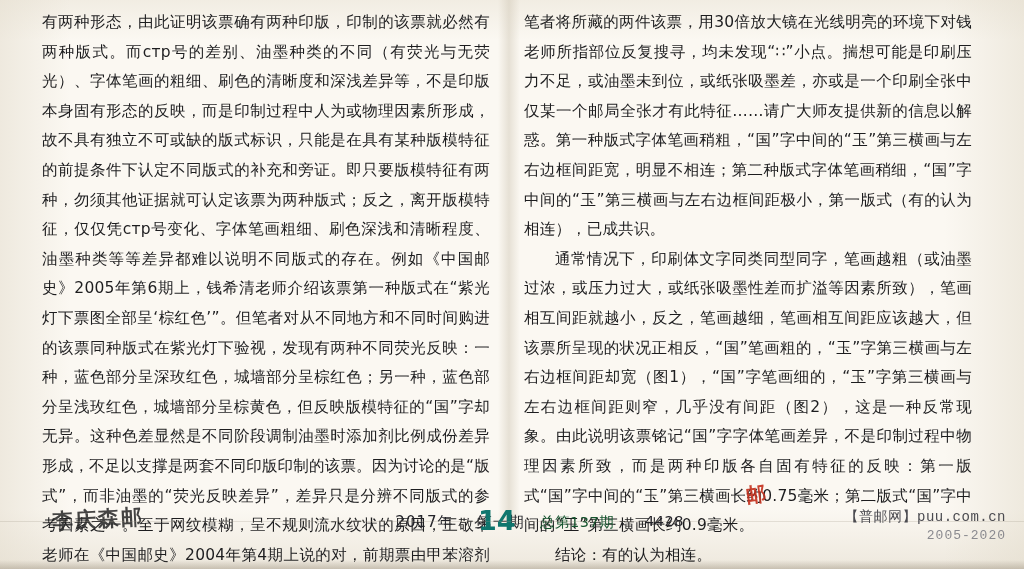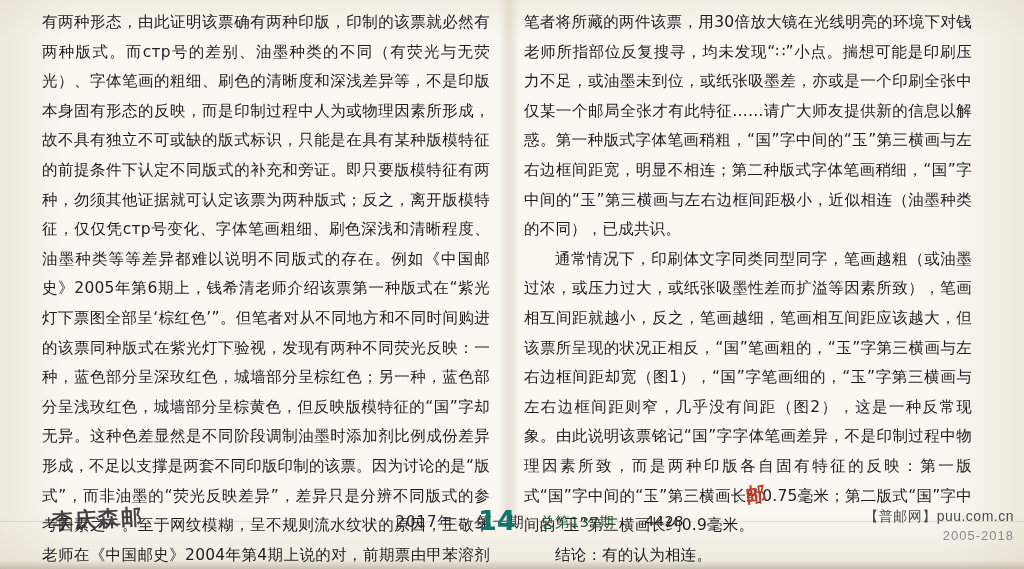--- a/index.html
+++ b/index.html
@@ -142,25 +142,25 @@
     color: #c4301d;
     font-family: "DejaVu Serif", serif;
     font-size: 20px;
     font-weight: bold;
     transform: rotate(-8deg);
     opacity: 0.9;
   }
   
   #watermark {
     position: absolute;
-    right: 10px;
+    right: 18px;
     bottom: 26px;
     text-align: right;
     color: #6c6c72;
-    font-family: Liberation Sans, sans-serif;
+    font-family: Liberation Mono, monospace;
   }
   #watermark .wm-line1 {
     font-size: 14px;
     letter-spacing: 0.5px;
     color: #4b4b50;
   }
   #watermark .wm-line2 {
     font-size: 13px;
     letter-spacing: 1px;
     color: #8a8a8f;
@@ -183,21 +183,21 @@
 <div id="page">
 
   <div id="paper-tint"></div>
   <div id="gutter"></div>
 
   <div class="col" id="col-left">
     <p class="para">有两种形态，由此证明该票确有两种印版，印制的该票就必然有两种版式。而стр号的差别、油墨种类的不同（有荧光与无荧光）、字体笔画的粗细、刷色的清晰度和深浅差异等，不是印版本身固有形态的反映，而是印制过程中人为或物理因素所形成，故不具有独立不可或缺的版式标识，只能是在具有某种版模特征的前提条件下认定不同版式的补充和旁证。即只要版模特征有两种，勿须其他证据就可认定该票为两种版式；反之，离开版模特征，仅仅凭стр号变化、字体笔画粗细、刷色深浅和清晰程度、油墨种类等等差异都难以说明不同版式的存在。例如《中国邮史》2005年第6期上，钱希清老师介绍该票第一种版式在“紫光灯下票图全部呈‘棕红色’”。但笔者对从不同地方和不同时间购进的该票同种版式在紫光灯下验视，发现有两种不同荧光反映：一种，蓝色部分呈深玫红色，城墙部分呈棕红色；另一种，蓝色部分呈浅玫红色，城墙部分呈棕黄色，但反映版模特征的“国”字却无异。这种色差显然是不同阶段调制油墨时添加剂比例成份差异形成，不足以支撑是两套不同印版印制的该票。因为讨论的是“版式”，而非油墨的“荧光反映差异”，差异只是分辨不同版式的参考因素之一。至于网纹模糊，呈不规则流水纹状的原因，王敬华老师在《中国邮史》2004年第4期上说的对，前期票由甲苯溶剂油墨改用水溶性油墨，由于“油墨中溶剂加得多些、票</p>
   </div>
 
   <div class="col" id="col-right">
-    <p class="para">笔者将所藏的两件该票，用30倍放大镜在光线明亮的环境下对钱老师所指部位反复搜寻，均未发现“∷”小点。揣想可能是印刷压力不足，或油墨未到位，或纸张吸墨差，亦或是一个印刷全张中仅某一个邮局全张才有此特征……请广大师友提供新的信息以解惑。第一种版式字体笔画稍粗，“国”字中间的“玉”第三横画与左右边框间距宽，明显不相连；第二种版式字体笔画稍细，“国”字中间的“玉”第三横画与左右边框间距极小，近似相连（油墨种类的不同），已成共识。</p>
+    <p class="para">笔者将所藏的两件该票，用30倍放大镜在光线明亮的环境下对钱老师所指部位反复搜寻，均未发现“∷”小点。揣想可能是印刷压力不足，或油墨未到位，或纸张吸墨差，亦或是一个印刷全张中仅某一个邮局全张才有此特征……请广大师友提供新的信息以解惑。第一种版式字体笔画稍粗，“国”字中间的“玉”第三横画与左右边框间距宽，明显不相连；第二种版式字体笔画稍细，“国”字中间的“玉”第三横画与左右边框间距极小，第一版式（有的认为相连），已成共识。</p>
     <p class="para indent">通常情况下，印刷体文字同类同型同字，笔画越粗（或油墨过浓，或压力过大，或纸张吸墨性差而扩溢等因素所致），笔画相互间距就越小，反之，笔画越细，笔画相互间距应该越大，但该票所呈现的状况正相反，“国”笔画粗的，“玉”字第三横画与左右边框间距却宽（图1），“国”字笔画细的，“玉”字第三横画与左右边框间距则窄，几乎没有间距（图2），这是一种反常现象。由此说明该票铭记“国”字字体笔画差异，不是印制过程中物理因素所致，而是两种印版各自固有特征的反映：第一版式“国”字中间的“玉”第三横画长约0.75毫米；第二版式“国”字中间的“玉”第三横画长约0.9毫米。</p>
     <p class="para indent">结论：有的认为相连。</p>
   </div>
 
   <div id="red-seal">邮</div>
 
   <div id="stamp-signature">李庆森邮</div>
 
   <div id="footer-center">
     <span class="issue-date">2017年</span>
@@ -207,17 +207,17 @@
   <div id="page-number">14</div>
   <div id="total-issue">总第137期</div>
   <div id="serial-number">4428</div>
 
   <div id="footer">
     <div id="footer-rule"></div>
   </div>
 
   <div id="watermark">
     <div class="wm-line1">【普邮网】puu.com.cn</div>
-    <div class="wm-line2">2005-2018</div>
+    <div class="wm-line2">2005-2020</div>
   </div>
 
   <div id="bottom-edge"></div>
 </div>
 
 </body></html>

